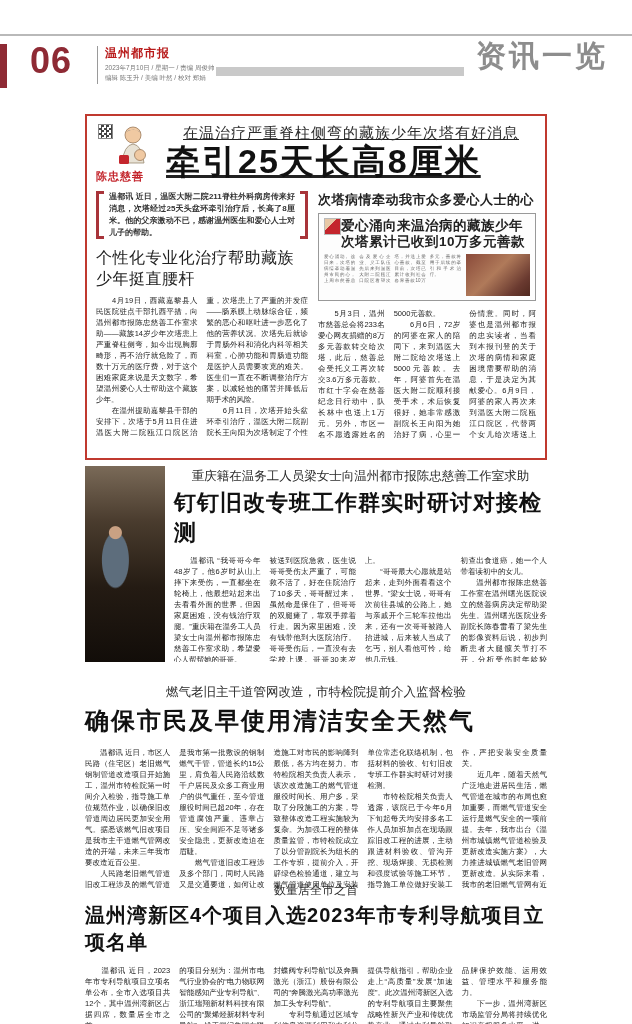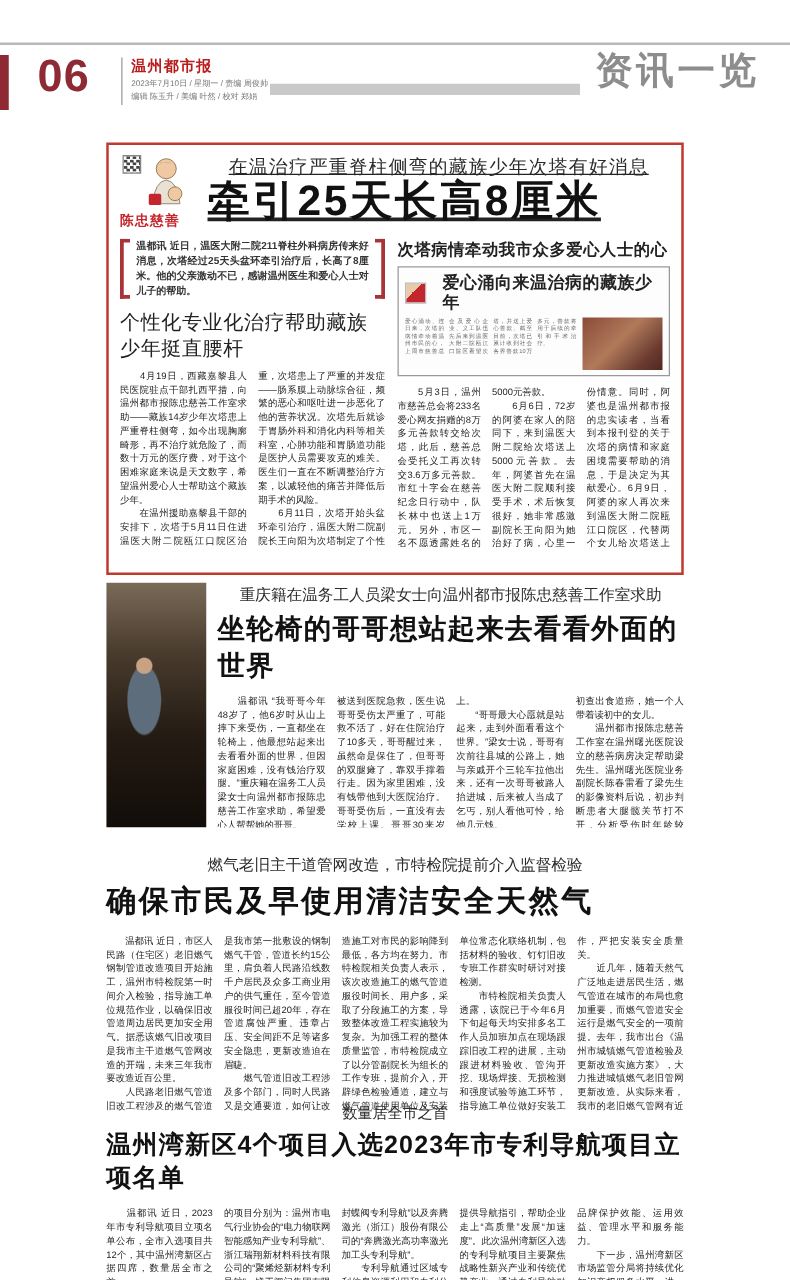--- a/index.html
+++ b/index.html
@@ -46,21 +46,21 @@
   .a1-right { flex:1; }
   .lead-row { display:flex; align-items:stretch; }
   .bracket { flex:none; width:8px; border:3px solid #a8343a; }
   .bracket.l { border-right:none; margin-right:5px; }
   .bracket.r { border-left:none; margin-left:5px; }
   .lead-text { font-size:8px; line-height:12px; font-weight:bold; text-align:justify; color:#333; }
   .a1-subhead { font-size:16px; font-weight:400; margin:9px 0 5px; letter-spacing:0.5px; }
   .a1-cols-left { height:170px; overflow:hidden; }
   .a1-subhead-r { font-size:13px; font-weight:900; margin:0 0 4px; letter-spacing:0.5px; }
   .inset { border:1px solid #999; padding:4px 5px; background:#fdfdfd; }
-  .inset-headrow { display:flex; align-items:center; gap:13px; }
+  .inset-headrow { display:flex; gap:0; }
   .inset-logo { width:17px; height:17px; flex:none; background:linear-gradient(135deg,#e8c9a8 40%,#c4262d 40%); border:1px solid #bbb; }
   .inset-title { font-size:13.5px; font-weight:900; line-height:1.2; letter-spacing:0.5px; }
   .inset-bodyrow { display:flex; gap:5px; margin-top:4px; }
   .inset-minitext { flex:1; font-size:4.5px; line-height:6px; color:#666; column-count:4; column-gap:4px;
                     text-align:justify; height:42px; overflow:hidden; }
   .inset-photo { width:64px; height:42px; flex:none;
                  background:linear-gradient(135deg,#8a4a3a 0%,#b07a5a 45%,#6a3a30 80%,#50281f 100%); }
   .a1-cols-right { height:150px; overflow:hidden; margin-top:7px; }
 
   
@@ -134,40 +134,41 @@
 　　在温州援助嘉黎县干部的安排下，次塔于5月11日住进温医大附二院瓯江口院区治疗。最有挑战的是，孩子往往不是单一疾病，脊柱侧弯严重，次塔患上了严重的并发症——肠系膜上动脉综合征，频繁的恶心和呕吐进一步恶化了他的营养状况。次塔先后就诊于胃肠外科和消化内科等相关科室，心肺功能和胃肠道功能是医护人员需要攻克的难关。医生们一直在不断调整治疗方案，以减轻他的痛苦并降低后期手术的风险。
 　　6月11日，次塔开始头盆环牵引治疗，温医大附二院副院长王向阳为次塔制定了个性化、专业化的治疗方案，治疗过程拆分成头盆环牵引治疗和手术治疗阶段，以全面解决他的问题。</div>
       </div>
       <div class="a1-right">
         <div class="a1-subhead-r">次塔病情牵动我市众多爱心人士的心</div>
         <div class="inset">
           <div class="inset-headrow">
             <div class="inset-logo"></div>
             <div class="inset-title">
               <div>爱心涌向来温治病的藏族少年</div>
+              <div>次塔累计已收到10万多元善款</div>
             </div>
           </div>
           <div class="inset-bodyrow">
             <div class="inset-minitext">爱心涌动。连日来，次塔的病情牵动着温州市民的心，上周市慈善总会及爱心企业、义工队伍先后来到温医大附二院瓯江口院区看望次塔，并送上爱心善款。截至目前，次塔已累计收到社会各界善款10万多元，善款将用于后续的牵引和手术治疗。</div>
             <div class="inset-photo"></div>
           </div>
         </div>
         <div class="body-text cols3 a1-cols-right">　　5月3日，温州市慈善总会将233名爱心网友捐赠的8万多元善款转交给次塔，此后，慈善总会受托义工再次转交3.6万多元善款。市红十字会在慈善纪念日行动中，队长林中也送上1万元。另外，市区一名不愿透露姓名的高龄老人也捐出了5000元善款。
 　　6月6日，72岁的阿婆在家人的陪同下，来到温医大附二院给次塔送上5000元善款。去年，阿婆首先在温医大附二院顺利接受手术，术后恢复很好，她非常感激副院长王向阳为她治好了病，心里一直想着怎样回报这份情意。同时，阿婆也是温州都市报的忠实读者，当看到本报刊登的关于次塔的病情和家庭困境需要帮助的消息，于是决定为其献爱心。6月9日，阿婆的家人再次来到温医大附二院瓯江口院区，代替两个女儿给次塔送上了5000元善款。
 　　近日，阿婆又向温州市慈善总会慈善分会捐了1万元。原来，这些天亲友来探望她时，得知她的爱心后也纷纷解囊，向次塔献爱心。
 　　次塔是一个懂得感恩的孩子，他对阿婆等热心人士的帮助表示深深的感谢，他希望能报答阿婆一家，将来帮助更多需要帮助的人。　温都记者 朱奕</div>
       </div>
     </div>
   </div>
 
   <div class="a2">
     <div class="a2-photo"></div>
     <div class="a2-main">
       <div class="kicker a2-kicker">重庆籍在温务工人员梁女士向温州都市报陈忠慈善工作室求助</div>
-      <div class="headline a2-headline">坐轮椅的哥哥想站起来去看看外面的世界</div>
+      <div class="headline a2-headline">钉钉旧改专班工作群实时研讨对接检测</div>
       <div class="body-text cols4 a2-cols">　　温都讯 “我哥哥今年48岁了，他6岁时从山上摔下来受伤，一直都坐在轮椅上，他最想站起来出去看看外面的世界，但因家庭困难，没有钱治疗双腿。”重庆籍在温务工人员梁女士向温州都市报陈忠慈善工作室求助，希望爱心人帮帮她的哥哥。
 　　梁女士说，哥哥6岁那年，他和父亲到高山上玩，摔到30多米山下，后被送到医院急救，医生说哥哥受伤太严重了，可能救不活了，好在住院治疗了10多天，哥哥醒过来，虽然命是保住了，但哥哥的双腿瘫了，靠双手撑着行走。因为家里困难，没有钱带他到大医院治疗。哥哥受伤后，一直没有去学校上课。哥哥30来岁时，经过锻炼还能靠着拐杖勉强走路，但如今随着年纪增大，只能坐在轮椅上。
 　　“哥哥最大心愿就是站起来，走到外面看看这个世界。”梁女士说，哥哥有次前往县城的公路上，她与亲戚开个三轮车拉他出来，还有一次哥哥被路人抬进城，后来被人当成了乞丐，别人看他可怜，给他几元钱。
 　　梁女士家里十分困难，75岁的父亲现在是盲人，双眼患病，母亲在年初查出食道癌，她一个人带着读初中的女儿。
 　　温州都市报陈忠慈善工作室在温州曙光医院设立的慈善病房决定帮助梁先生。温州曙光医院业务副院长陈春雷看了梁先生的影像资料后说，初步判断患者大腿髋关节打不开，分析受伤时年龄较小，而且是头部损伤，头部损伤后易引发下肢功能障碍，瘫痪后肌肉萎缩，可以考虑松解肌肉，改善髋关节屈伸功能，他将尽最大能力帮助梁先生恢复双腿功能。如果大家愿意帮助，可捐款至下面这个账户（户名：梁铃富，开户行：农村商业银行乐清支行，6213831135155613）；联系梁先生，请拨打本报新闻热线88868886，或者关注陈忠慈善工作室公众号留言。　温都记者 陈忠</div>
     </div>
   </div>
 
   <div class="a3">
     <div class="kicker a3-kicker">燃气老旧主干道管网改造，市特检院提前介入监督检验</div>

